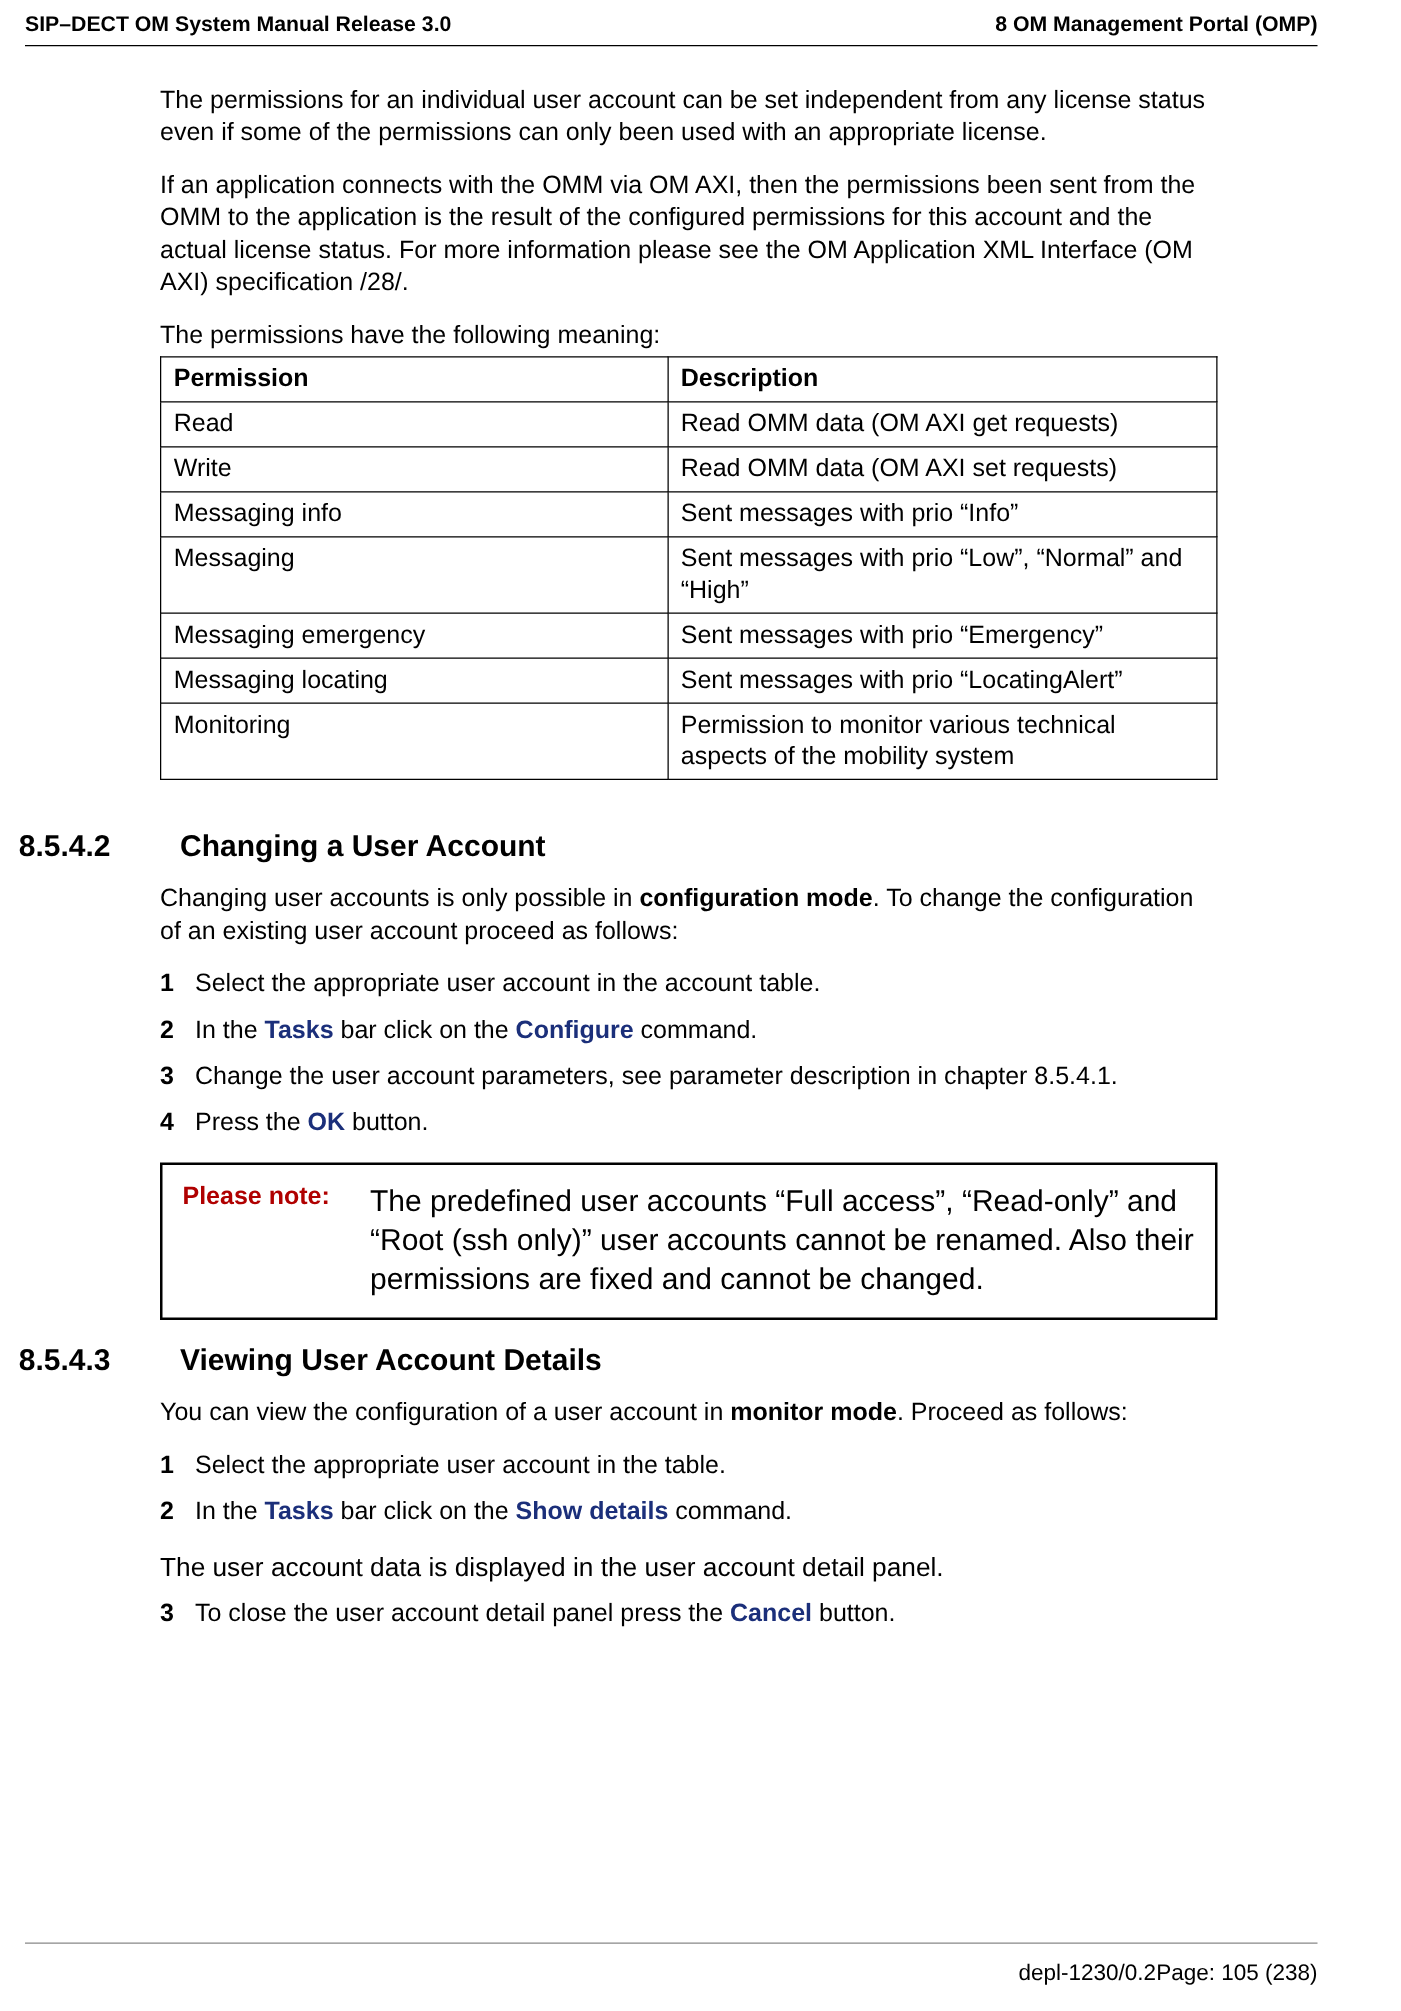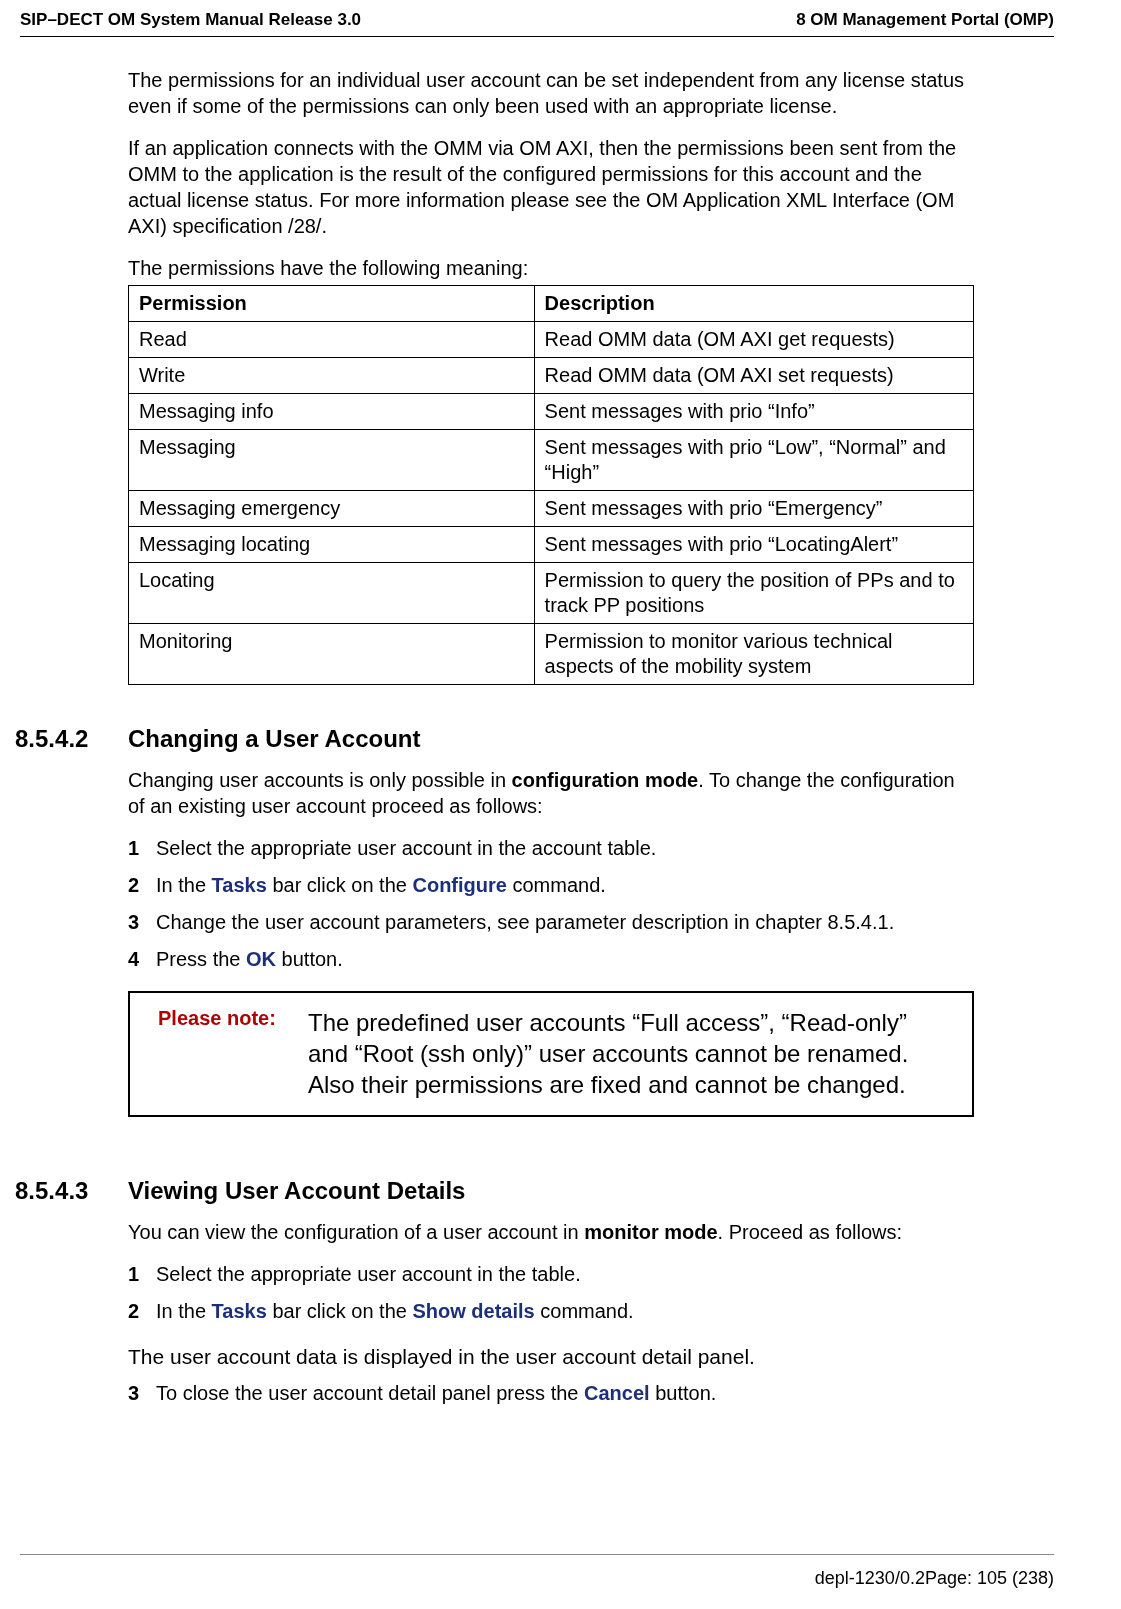--- a/index.html
+++ b/index.html
@@ -58,20 +58,21 @@
   }
   .perm-table th {
     font-weight: bold;
   }
   .perm-table th:first-child, .perm-table td:first-child { width: 48%; }
   .section-row {
     display: flex;
     align-items: baseline;
     margin-bottom: 14px;
     margin-left: -113px;
+    gap: 16px;
   }
   .section-num {
     font-size: 24px;
     font-weight: bold;
     width: 113px;
   }
   .section-title {
     font-size: 24px;
     font-weight: bold;
   }
@@ -89,22 +90,22 @@
   .ol li .num {
     font-weight: bold;
     width: 28px;
     flex: 0 0 28px;
   }
   .ol li .li-body { flex: 1; }
   .bold { font-weight: bold; }
   .link { color: #1b2f7a; font-weight: bold; }
   .note-box {
     border: 2px solid #000;
-    padding: 14px 28px;
-    margin-bottom: 60px;
+    padding: 14px 16px;
+    margin-bottom: 19px;
     display: flex;
   }
   .note-label {
     font-weight: bold;
     color: #b00000;
     flex: 0 0 150px;
   }
   .note-body {
     font-size: 24px;
     line-height: 1.3;
@@ -173,24 +174,20 @@
           </tr>
       <tr>
             <td>Messaging emergency</td>
             <td>Sent messages with prio “Emergency”</td>
           </tr>
       <tr>
             <td>Messaging locating</td>
             <td>Sent messages with prio “LocatingAlert”</td>
           </tr>
       <tr>
-            <td>Locating</td>
-            <td>Permission to query the position of PPs and to track PP positions</td>
-          </tr>
-      <tr>
             <td>Monitoring</td>
             <td>Permission to monitor various technical aspects of the mobility system</td>
           </tr>
     </tbody>
       </table>
 
     <div class="section-row">
       <div class="section-num">8.5.4.2</div>
       <div class="section-title">Changing a User Account</div>
     </div>

